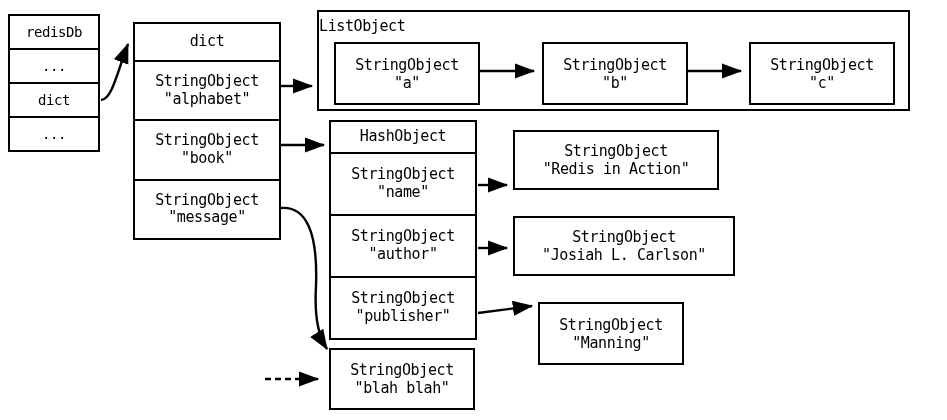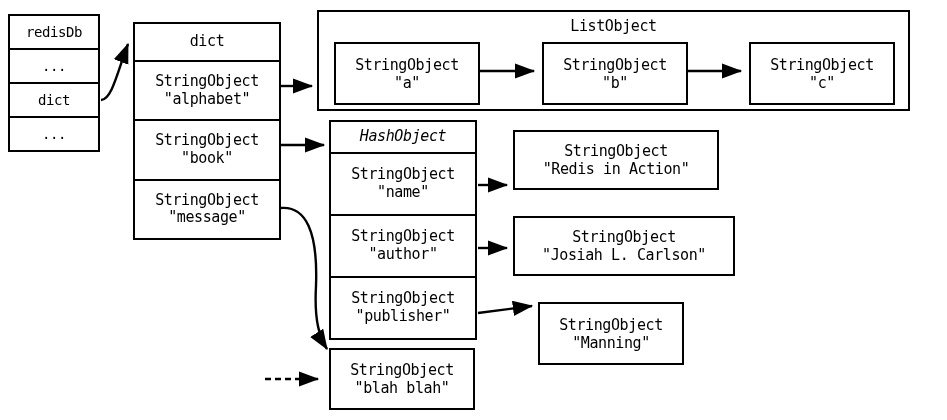--- a/index.html
+++ b/index.html
@@ -57,21 +57,20 @@
   #dict-box .cell.entry { flex: 1 1 0; }
 
   
   #listobject-box {
     left: 317px; top: 10px; width: 593px; height: 101px;
     display: block;
   }
   #listobject-title {
     position: absolute;
     left: 0; right: 0; top: 5px;
-    text-align: center;
     font-size: 15px;
     letter-spacing: -0.4px;
   }
   .node {
     position: absolute;
     box-sizing: border-box;
     border: 2px solid #000;
     background: #fff;
     display: flex;
     flex-direction: column;
@@ -82,21 +81,21 @@
     font-size: 15px;
     letter-spacing: -0.4px;
     white-space: nowrap;
   }
   #list-a { left: 15px; top: 30px; width: 146px; height: 63px; }
   #list-b { left: 223px; top: 30px; width: 146px; height: 63px; }
   #list-c { left: 430px; top: 30px; width: 146px; height: 63px; }
 
   
   #hashobject-box { left: 329px; top: 120px; width: 148px; height: 220px; }
-  #hashobject-box .cell.head { height: 30px; flex: 0 0 30px; font-style: italic; }
+  #hashobject-box .cell.head { height: 30px; flex: 0 0 30px; }
   #hashobject-box .cell.entry { flex: 1 1 0; }
 
   
   #val-name      { left: 513px; top: 130px; width: 206px; height: 60px; }
   #val-author    { left: 513px; top: 216px; width: 222px; height: 60px; }
   #val-publisher { left: 538px; top: 302px; width: 146px; height: 63px; }
   #val-blah      { left: 329px; top: 348px; width: 146px; height: 62px; }
 
   #cn-label {
     position: absolute;

